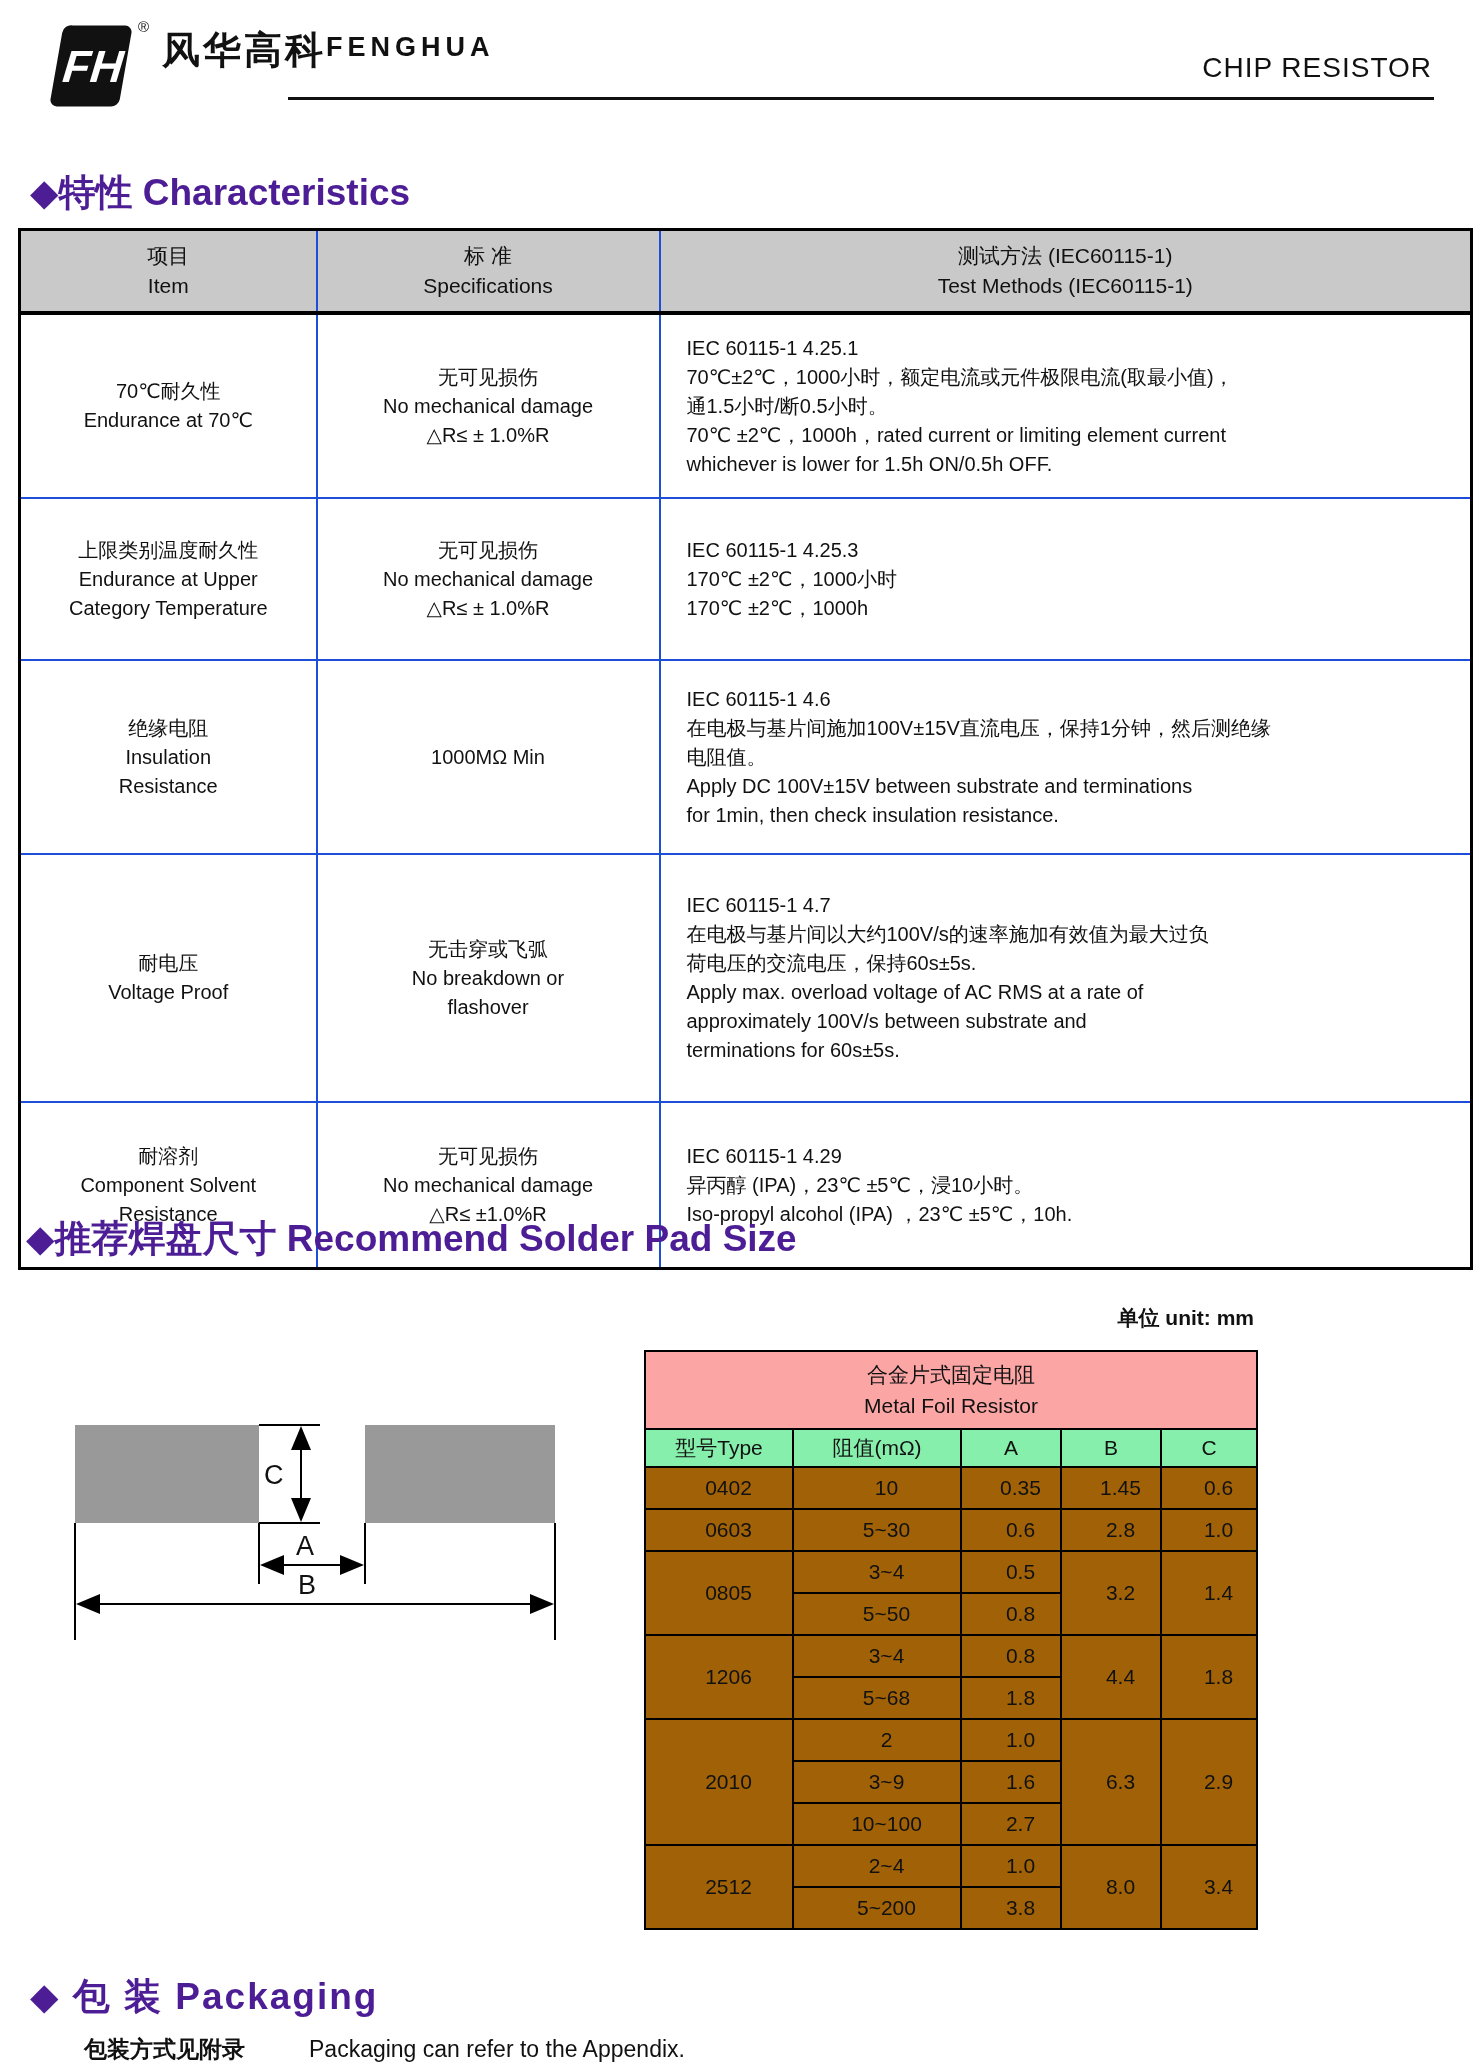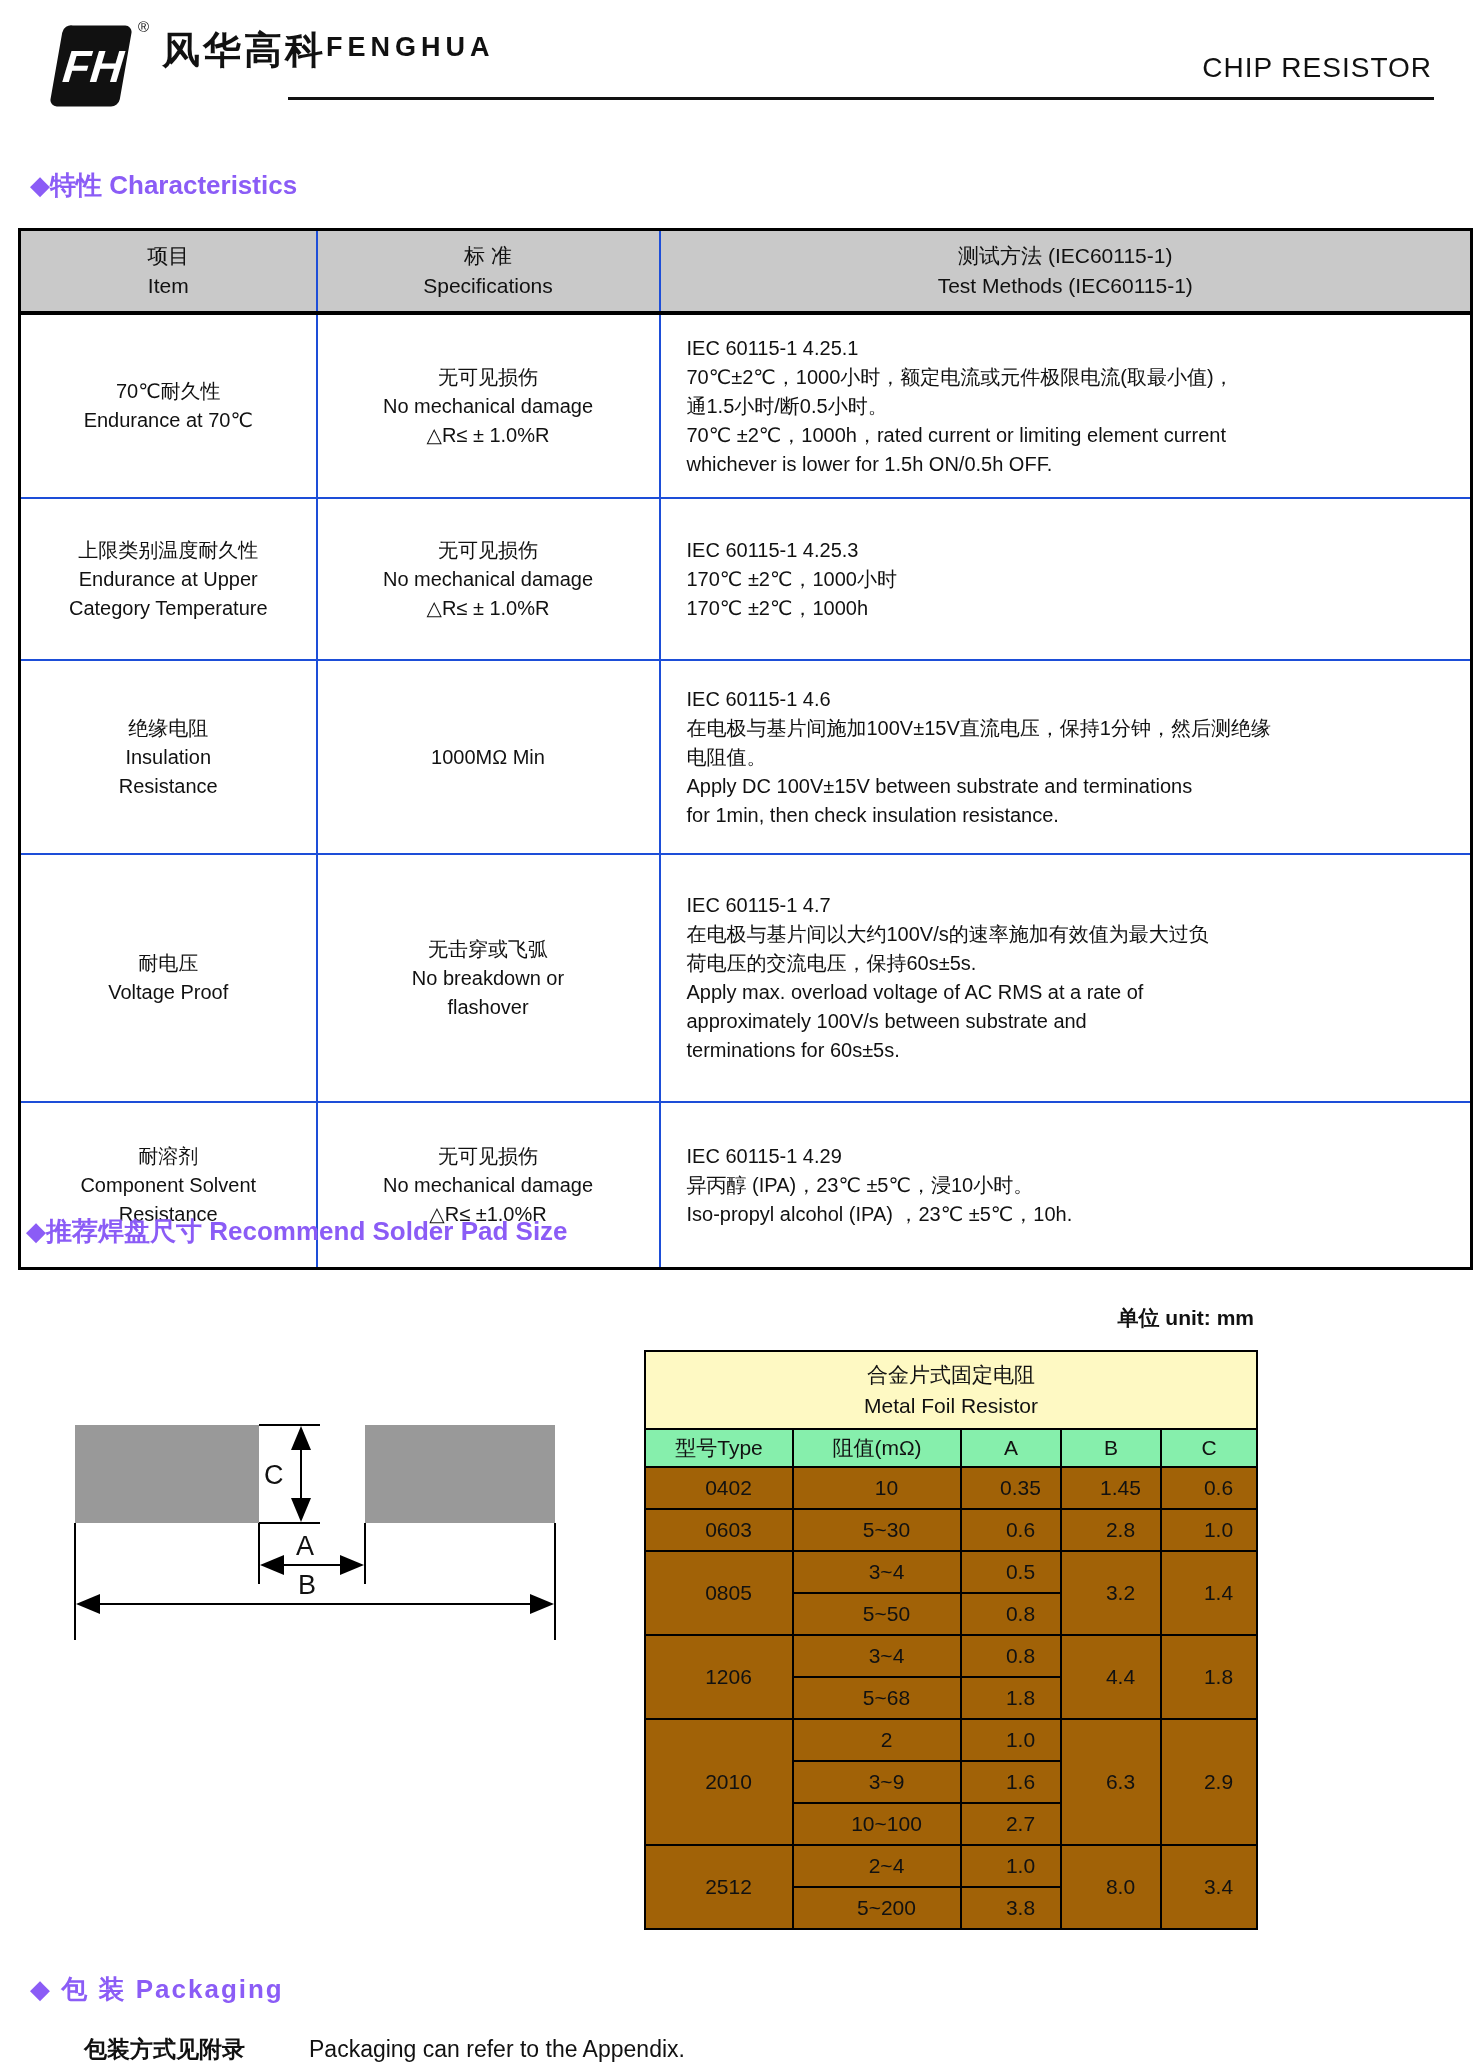--- a/index.html
+++ b/index.html
@@ -10,21 +10,21 @@
   .logo{position:absolute;left:46px;top:24px;display:flex;gap:16px;align-items:flex-start;}
   .logo-badge svg{width:90px;height:84px;display:block;}
   .reg{position:absolute;left:138px;top:18px;font-size:15px;color:#111;}
   .brand{display:flex;flex-direction:row;margin-top:6px;margin-left:10px;}
   .brand-cn{font-size:38px;font-weight:bold;letter-spacing:3px;line-height:40px;}
   .brand-en{font-size:27px;font-weight:bold;letter-spacing:5px;line-height:30px;margin-top:2px;}
   .page-title{position:absolute;right:52px;top:52px;font-size:28px;letter-spacing:1px;}
   .header-rule{position:absolute;left:288px;right:50px;top:97px;height:3px;background:#111;}
 
   
-  .section-title{position:absolute;font-size:26px;font-weight:bold;color:#8b5cf6;white-space:nowrap;}
+  .section-title{position:absolute;font-size:37px;font-weight:bold;color:#4c1d95;white-space:nowrap;}
   .st-characteristics{left:30px;top:168px;}
   .st-solder{left:26px;top:1214px;}
   .st-packaging{left:30px;top:1972px;letter-spacing:2px;}
   .section-title .en{font-weight:bold;}
 
   
   table.char{position:absolute;left:18px;top:228px;width:1452px;border-collapse:collapse;
              table-layout:fixed;border:3px solid #000;}
   table.char th,table.char td{border:2px solid #1d4ed8;}
   table.char thead th{background:#c9c9c9;height:78px;font-weight:normal;font-size:21px;
@@ -37,21 +37,21 @@
   table.char tbody tr:nth-child(3) td{height:172px;}
   table.char tbody tr:nth-child(4) td{height:226px;}
   table.char tbody tr:nth-child(5) td{height:144px;}
 
   
   .unit-label{position:absolute;left:644px;top:1304px;width:610px;text-align:right;
               font-size:21px;font-weight:bold;}
   table.solder{position:absolute;left:644px;top:1350px;width:612px;border-collapse:collapse;
                table-layout:fixed;border:2px solid #000;font-size:21px;}
   table.solder th,table.solder td{border:2px solid #000;text-align:center;vertical-align:middle;}
-  table.solder th.group-header{background:#fef9c3;height:74px;font-weight:normal;line-height:31px;}
+  table.solder th.group-header{background:#fca5a5;height:74px;font-weight:normal;line-height:31px;}
   table.solder tr.col-header th{background:#86efac;height:34px;font-weight:normal;}
   table.solder tbody td{height:38px;background:#a16207;padding-left:20px;}
 
   .pad-diagram{position:absolute;left:58px;top:1412px;}
 
   
   .packaging-note{position:absolute;left:84px;top:2034px;display:flex;gap:64px;
                   font-size:23px;align-items:baseline;}
   .packaging-note .cn{font-weight:600;}
 </style>

